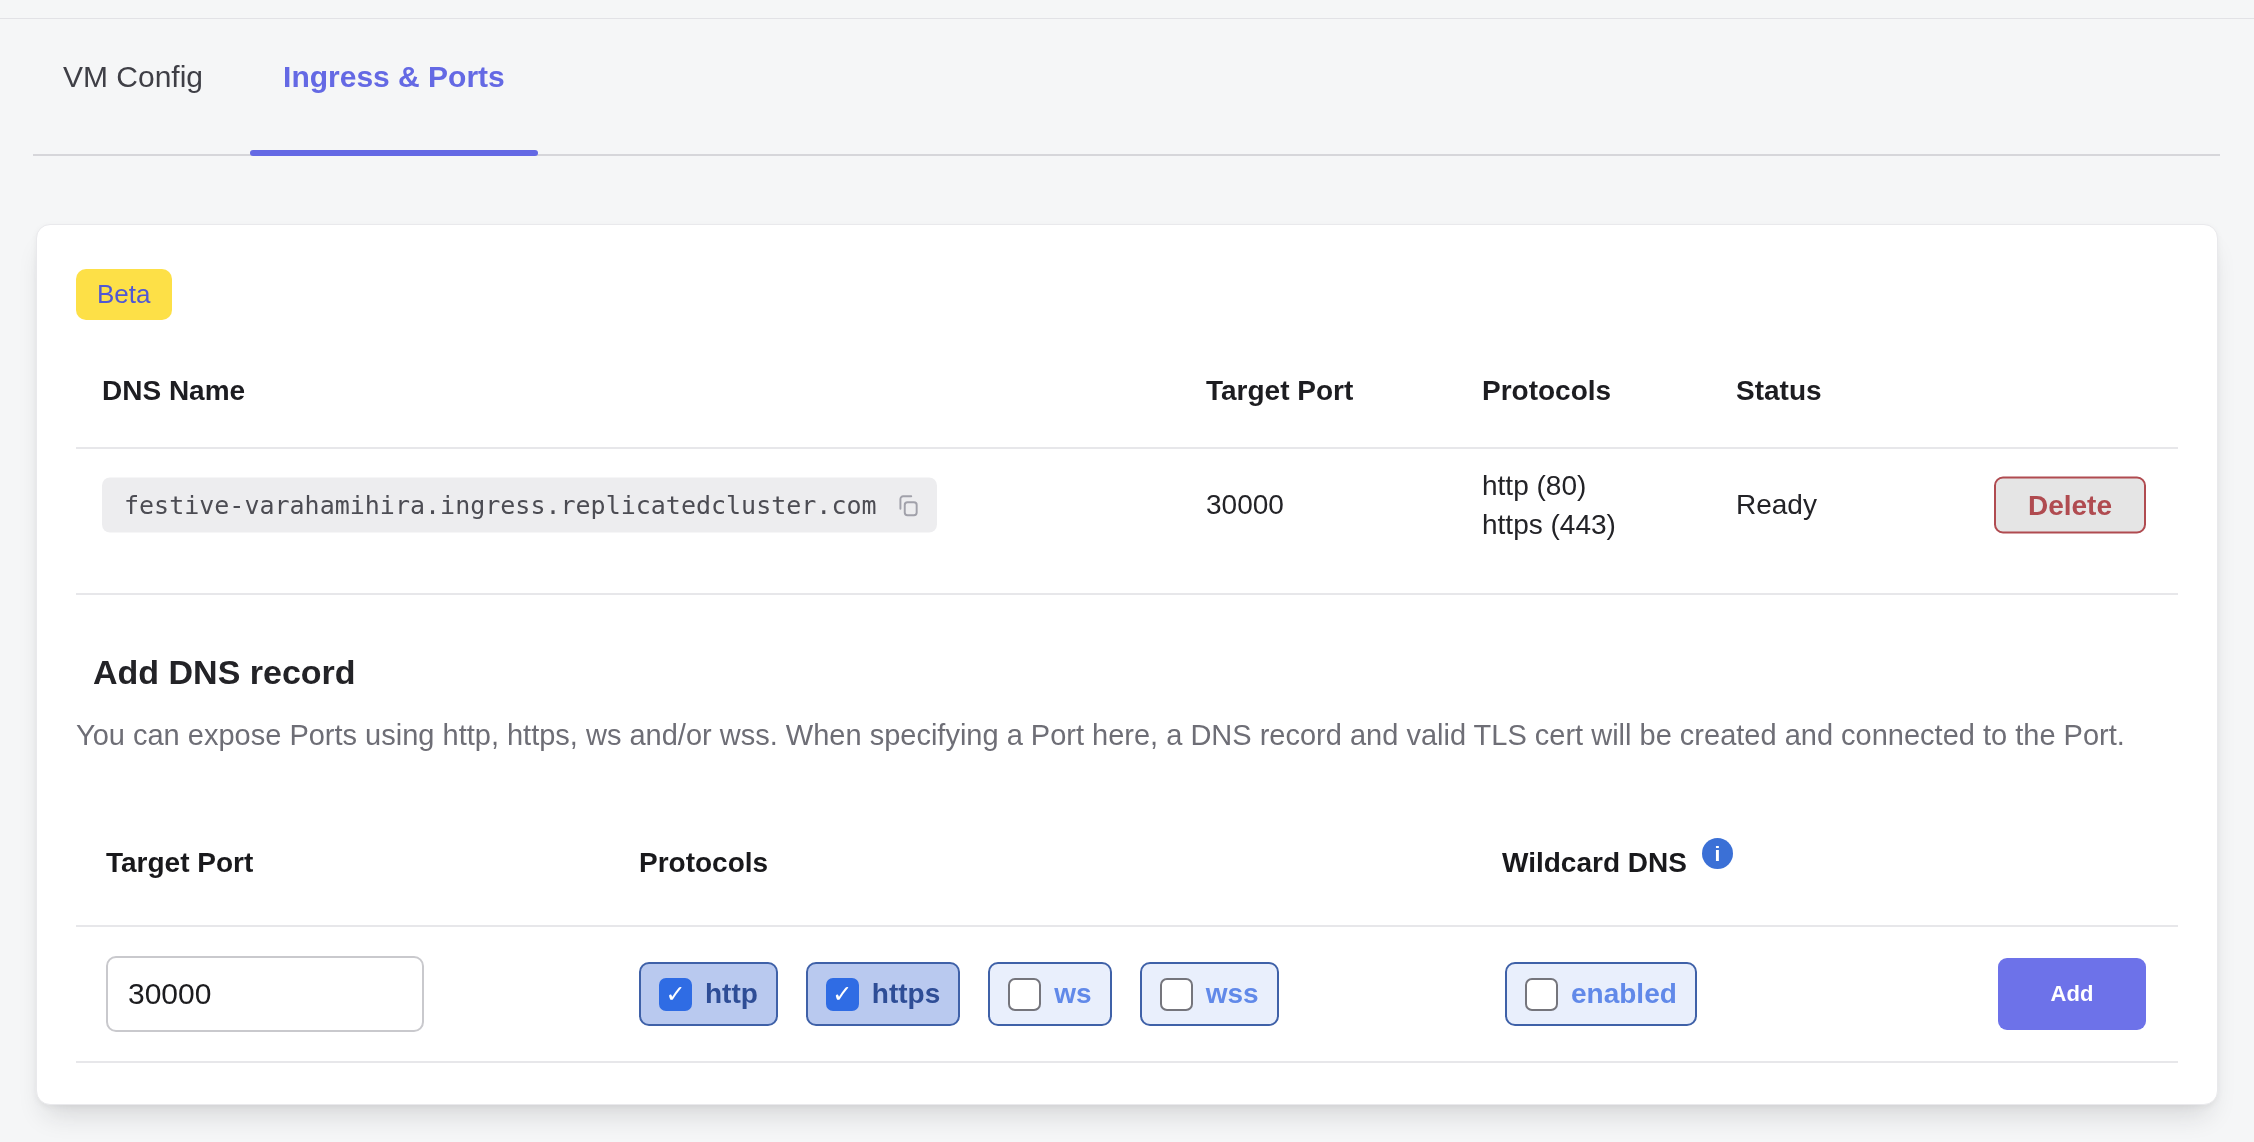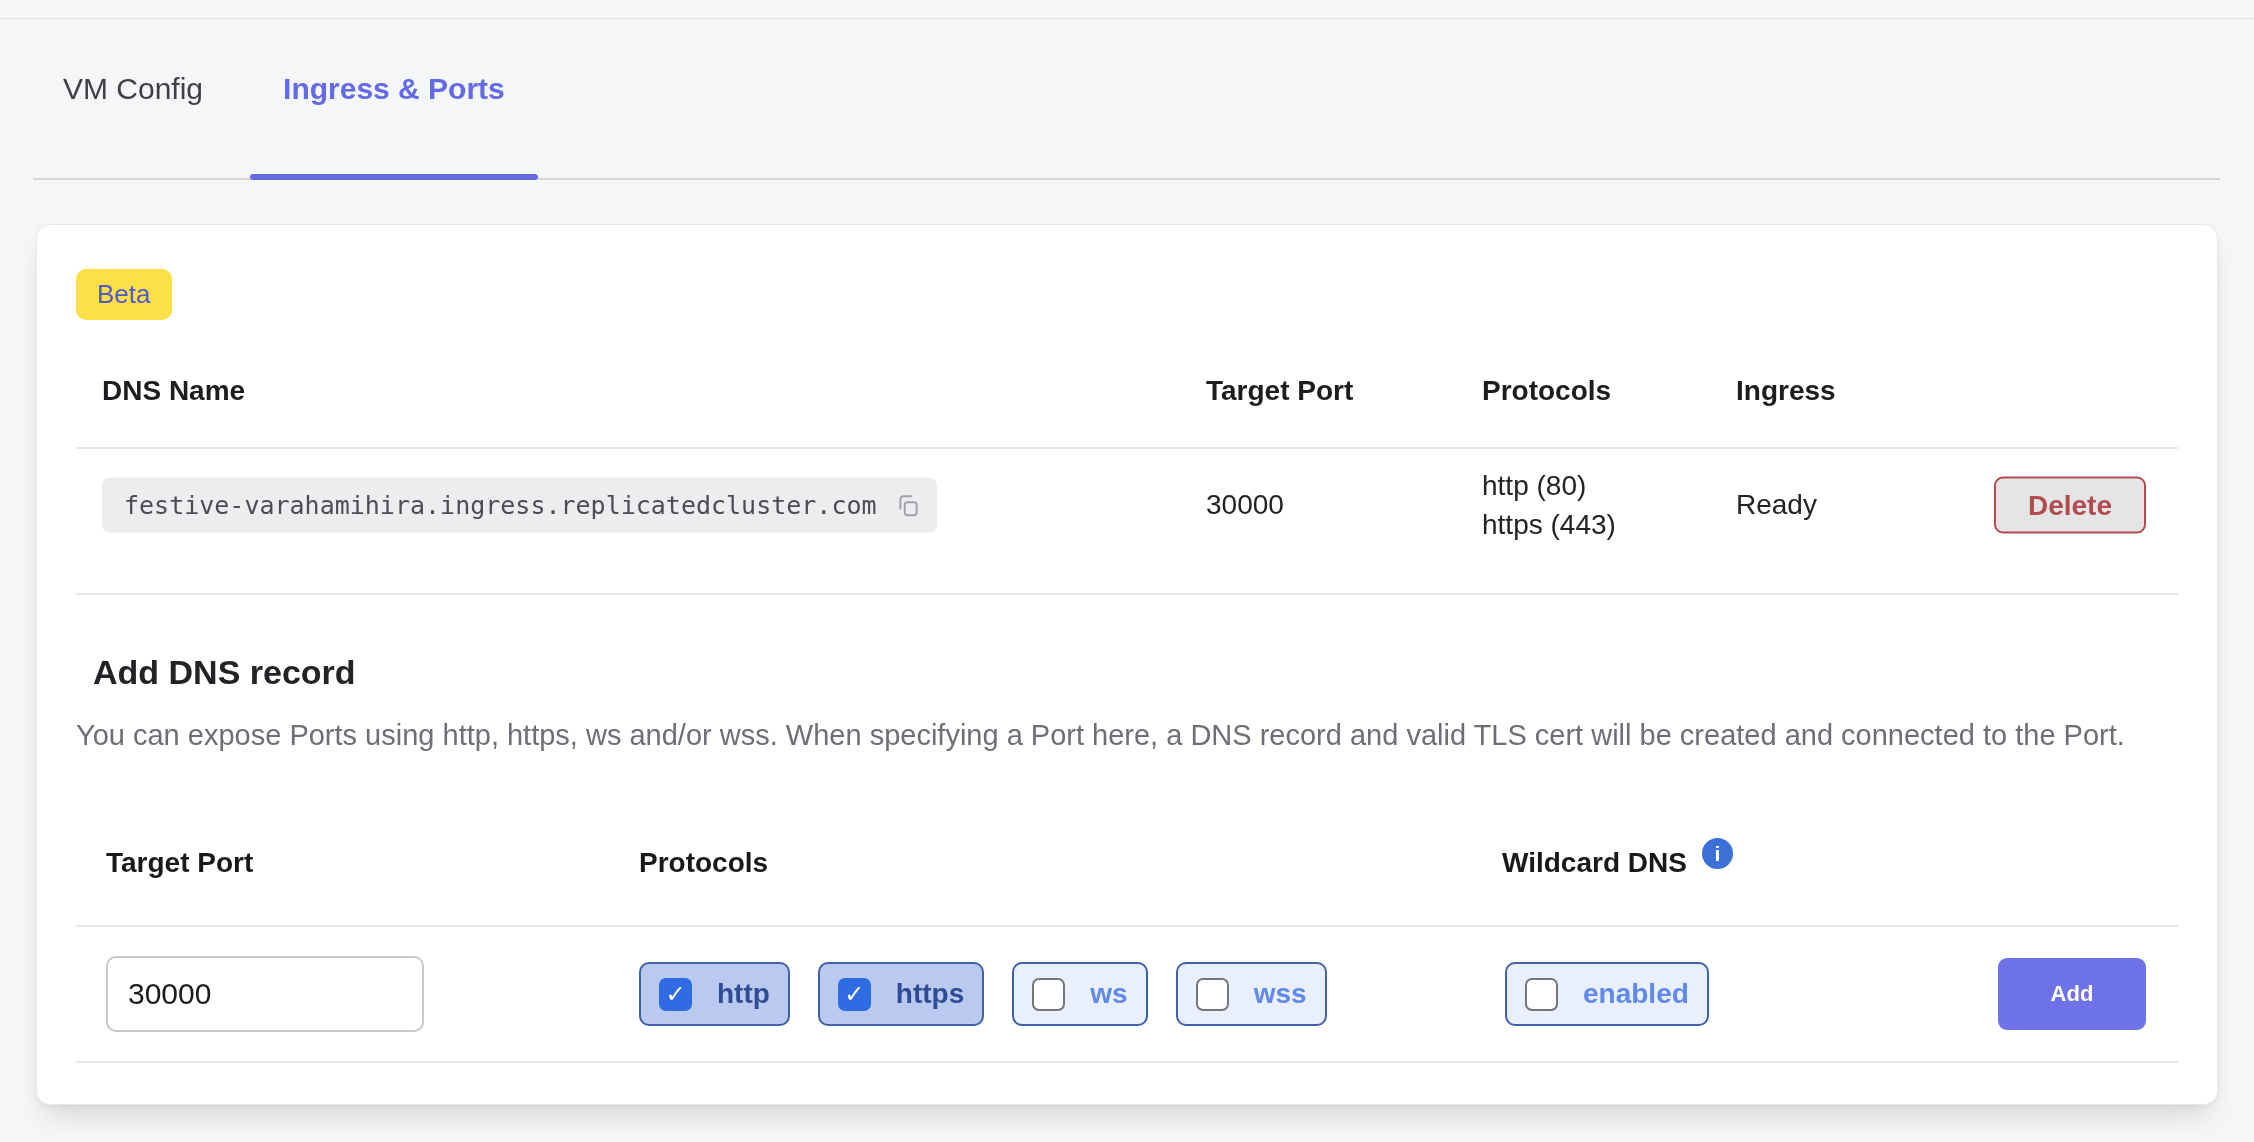--- a/index.html
+++ b/index.html
@@ -7,21 +7,21 @@
   body {
     position:relative;
     background:#f5f6f7;
     font-family:"Liberation Sans","DejaVu Sans",sans-serif;
     color:#232327;
     overflow:hidden;
   }
 
   
   .top-hairline { position:absolute; left:0; right:0; top:18px; height:1px; background:#e2e2e6; }
-  .tabbar { position:absolute; left:33px; right:34px; top:0; height:180px; border-bottom:2px solid #d6d6da; }
+  .tabbar { position:absolute; left:33px; right:34px; top:0; height:156px; border-bottom:2px solid #d6d6da; }
   .tabs { position:absolute; left:30px; bottom:0; height:100%; display:flex; gap:80px; align-items:center; }
   .tab { position:relative; height:100%; display:flex; align-items:center; font-size:30px; color:#3f3f46; cursor:pointer; }
   .tab.active { color:#6469e4; font-weight:bold; }
   .tab.active::after { content:""; position:absolute; left:-33px; right:-33px; bottom:-2px; height:6px; background:#6469e4; border-radius:3px; }
 
   
   .card {
     position:absolute; left:36px; top:224px; width:2182px; height:881px;
     background:#ffffff; border:1px solid #e9e9ec; border-radius:14px;
     box-shadow:0 18px 28px -10px rgba(30,30,40,.16), 0 2px 6px rgba(0,0,0,.05);
@@ -75,21 +75,21 @@
   .form-row { position:absolute; left:0; right:0; top:700px; height:138px; }
   .fcell { position:absolute; top:50%; transform:translateY(-50%); }
   .port-input {
     position:absolute; top:50%; transform:translateY(-50%); left:69px;
     width:318px; height:76px; border:2px solid #c9c9cd; border-radius:10px;
     font-size:30px; color:#1c1c1f; padding:0 20px; background:#fff;
     font-family:"Liberation Sans","DejaVu Sans",sans-serif; outline:none;
   }
   .pills { left:602px; display:flex; gap:28px; }
   .pill {
-    height:64px; display:flex; align-items:center; gap:25px; padding:0 18px;
+    height:64px; display:flex; align-items:center; gap:13px; padding:0 18px;
     border:2px solid #3f61a8; border-radius:10px; cursor:pointer;
     font-size:28px; font-weight:bold;
   }
   .pill { background:#e9effc; color:#6189e9; }
   .pill .box {
     width:33px; height:33px; border-radius:7px; background:#fff; border:2px solid #75757c;
     display:flex; align-items:center; justify-content:center;
   }
   .pill.checked { background:#b9c9ef; color:#2e4d96; }
   .pill.checked .box { background:#2f6ce4; border-color:#2f6ce4; }
@@ -118,21 +118,21 @@
 <div class="card">
 
   <div class="card-header">
     <div class="beta-badge">Beta</div>
   </div>
 
   <div class="th-row">
     <div class="th c-dns">DNS Name</div>
     <div class="th c-port">Target Port</div>
     <div class="th c-proto">Protocols</div>
-    <div class="th c-status">Ingress</div>
+    <div class="th c-status">Status</div>
   </div>
 
   <div class="divider d1"></div>
 
   <div class="data-row">
     <div class="cell c-dns">
       <span class="dns-chip">
         <span>festive-varahamihira.ingress.replicatedcluster.com</span>
         <span class="copy-icon">
           <svg width="26" height="26" viewBox="0 0 24 24" fill="none" stroke="#a1a1aa" stroke-width="1.8" stroke-linecap="round" stroke-linejoin="round">

